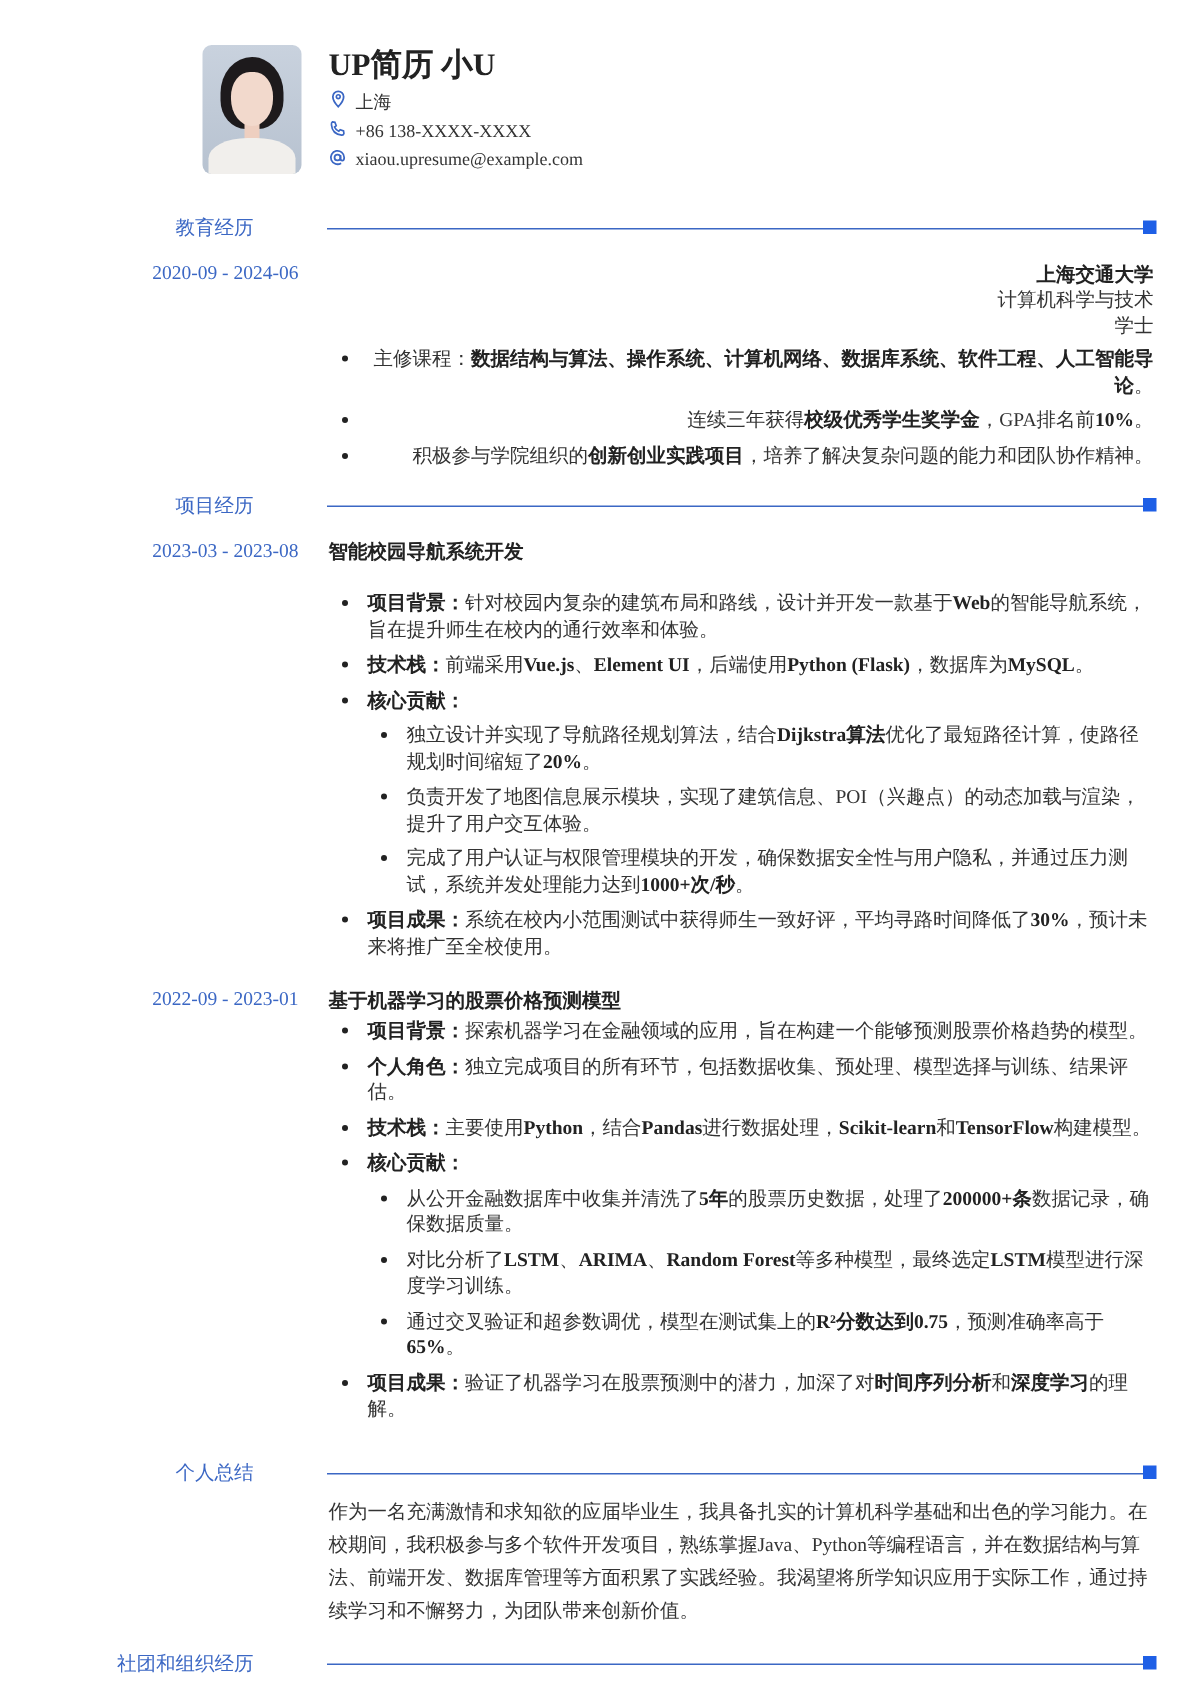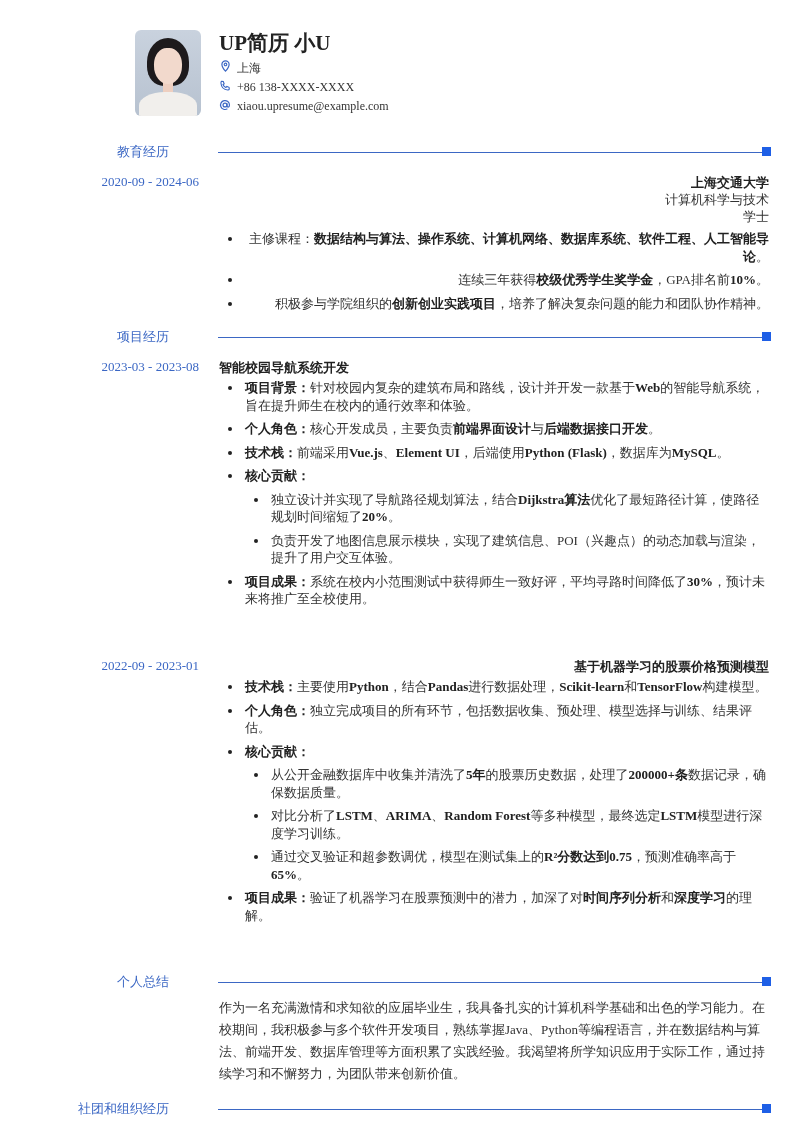--- a/index.html
+++ b/index.html
@@ -92,38 +92,39 @@
   </div>
 
   <div class="section-head" style="top:328px;">
     <span class="title">项目经历</span>
     <span class="rule"></span>
     <span class="square"></span>
   </div>
 
   <div class="entry-date" style="top:359px;">2023-03 - 2023-08</div>
   <div class="block" style="top:359px;">
-    <div class="entry-title" style="margin-bottom:3px;">智能校园导航系统开发</div>
+    <div class="entry-title" style="margin-bottom:17px;">智能校园导航系统开发</div>
     <ul class="proj-list">
         <li><b>项目背景：</b>针对校园内复杂的建筑布局和路线，设计并开发一款基于<b>Web</b>的智能导航系统，旨在提升师生在校内的通行效率和体验。</li>
-        <li><b>个人角色：</b>核心开发成员，主要负责<b>前端界面设计</b>与<b>后端数据接口开发</b>。</li>
         <li><b>技术栈：</b>前端采用<b>Vue.js</b>、<b>Element UI</b>，后端使用<b>Python (Flask)</b>，数据库为<b>MySQL</b>。</li>
         <li><b>核心贡献：</b></li>
         <li class="nested">独立设计并实现了导航路径规划算法，结合<b>Dijkstra算法</b>优化了最短路径计算，使路径规划时间缩短了<b>20%</b>。</li>
         <li class="nested">负责开发了地图信息展示模块，实现了建筑信息、POI（兴趣点）的动态加载与渲染，提升了用户交互体验。</li>
+        <li class="nested">完成了用户认证与权限管理模块的开发，确保数据安全性与用户隐私，并通过压力测试，系统并发处理能力达到<b>1000+次/秒</b>。</li>
         <li><b>项目成果：</b>系统在校内小范围测试中获得师生一致好评，平均寻路时间降低了<b>30%</b>，预计未来将推广至全校使用。</li>
       </ul>
   </div>
 
   <div class="entry-date" style="top:658px;text-align:right;">2022-09 - 2023-01</div>
   <div class="block" style="top:658px;">
-    <div class="entry-title" style="margin-bottom:3px;text-align:right;">基于机器学习的股票价格预测模型</div>
+    <div class="entry-title" style="margin-bottom:3px;">基于机器学习的股票价格预测模型</div>
     <ul class="proj-list">
+        <li><b>项目背景：</b>探索机器学习在金融领域的应用，旨在构建一个能够预测股票价格趋势的模型。</li>
+        <li><b>个人角色：</b>独立完成项目的所有环节，包括数据收集、预处理、模型选择与训练、结果评估。</li>
         <li><b>技术栈：</b>主要使用<b>Python</b>，结合<b>Pandas</b>进行数据处理，<b>Scikit-learn</b>和<b>TensorFlow</b>构建模型。</li>
-        <li><b>个人角色：</b>独立完成项目的所有环节，包括数据收集、预处理、模型选择与训练、结果评估。</li>
         <li><b>核心贡献：</b></li>
         <li class="nested">从公开金融数据库中收集并清洗了<b>5年</b>的股票历史数据，处理了<b>200000+条</b>数据记录，确保数据质量。</li>
         <li class="nested">对比分析了<b>LSTM</b>、<b>ARIMA</b>、<b>Random Forest</b>等多种模型，最终选定<b>LSTM</b>模型进行深度学习训练。</li>
         <li class="nested">通过交叉验证和超参数调优，模型在测试集上的<b>R²分数达到0.75</b>，预测准确率高于<b>65%</b>。</li>
         <li><b>项目成果：</b>验证了机器学习在股票预测中的潜力，加深了对<b>时间序列分析</b>和<b>深度学习</b>的理解。</li>
       </ul>
   </div>
 
   <div class="section-head" style="top:973px;">
     <span class="title">个人总结</span>

